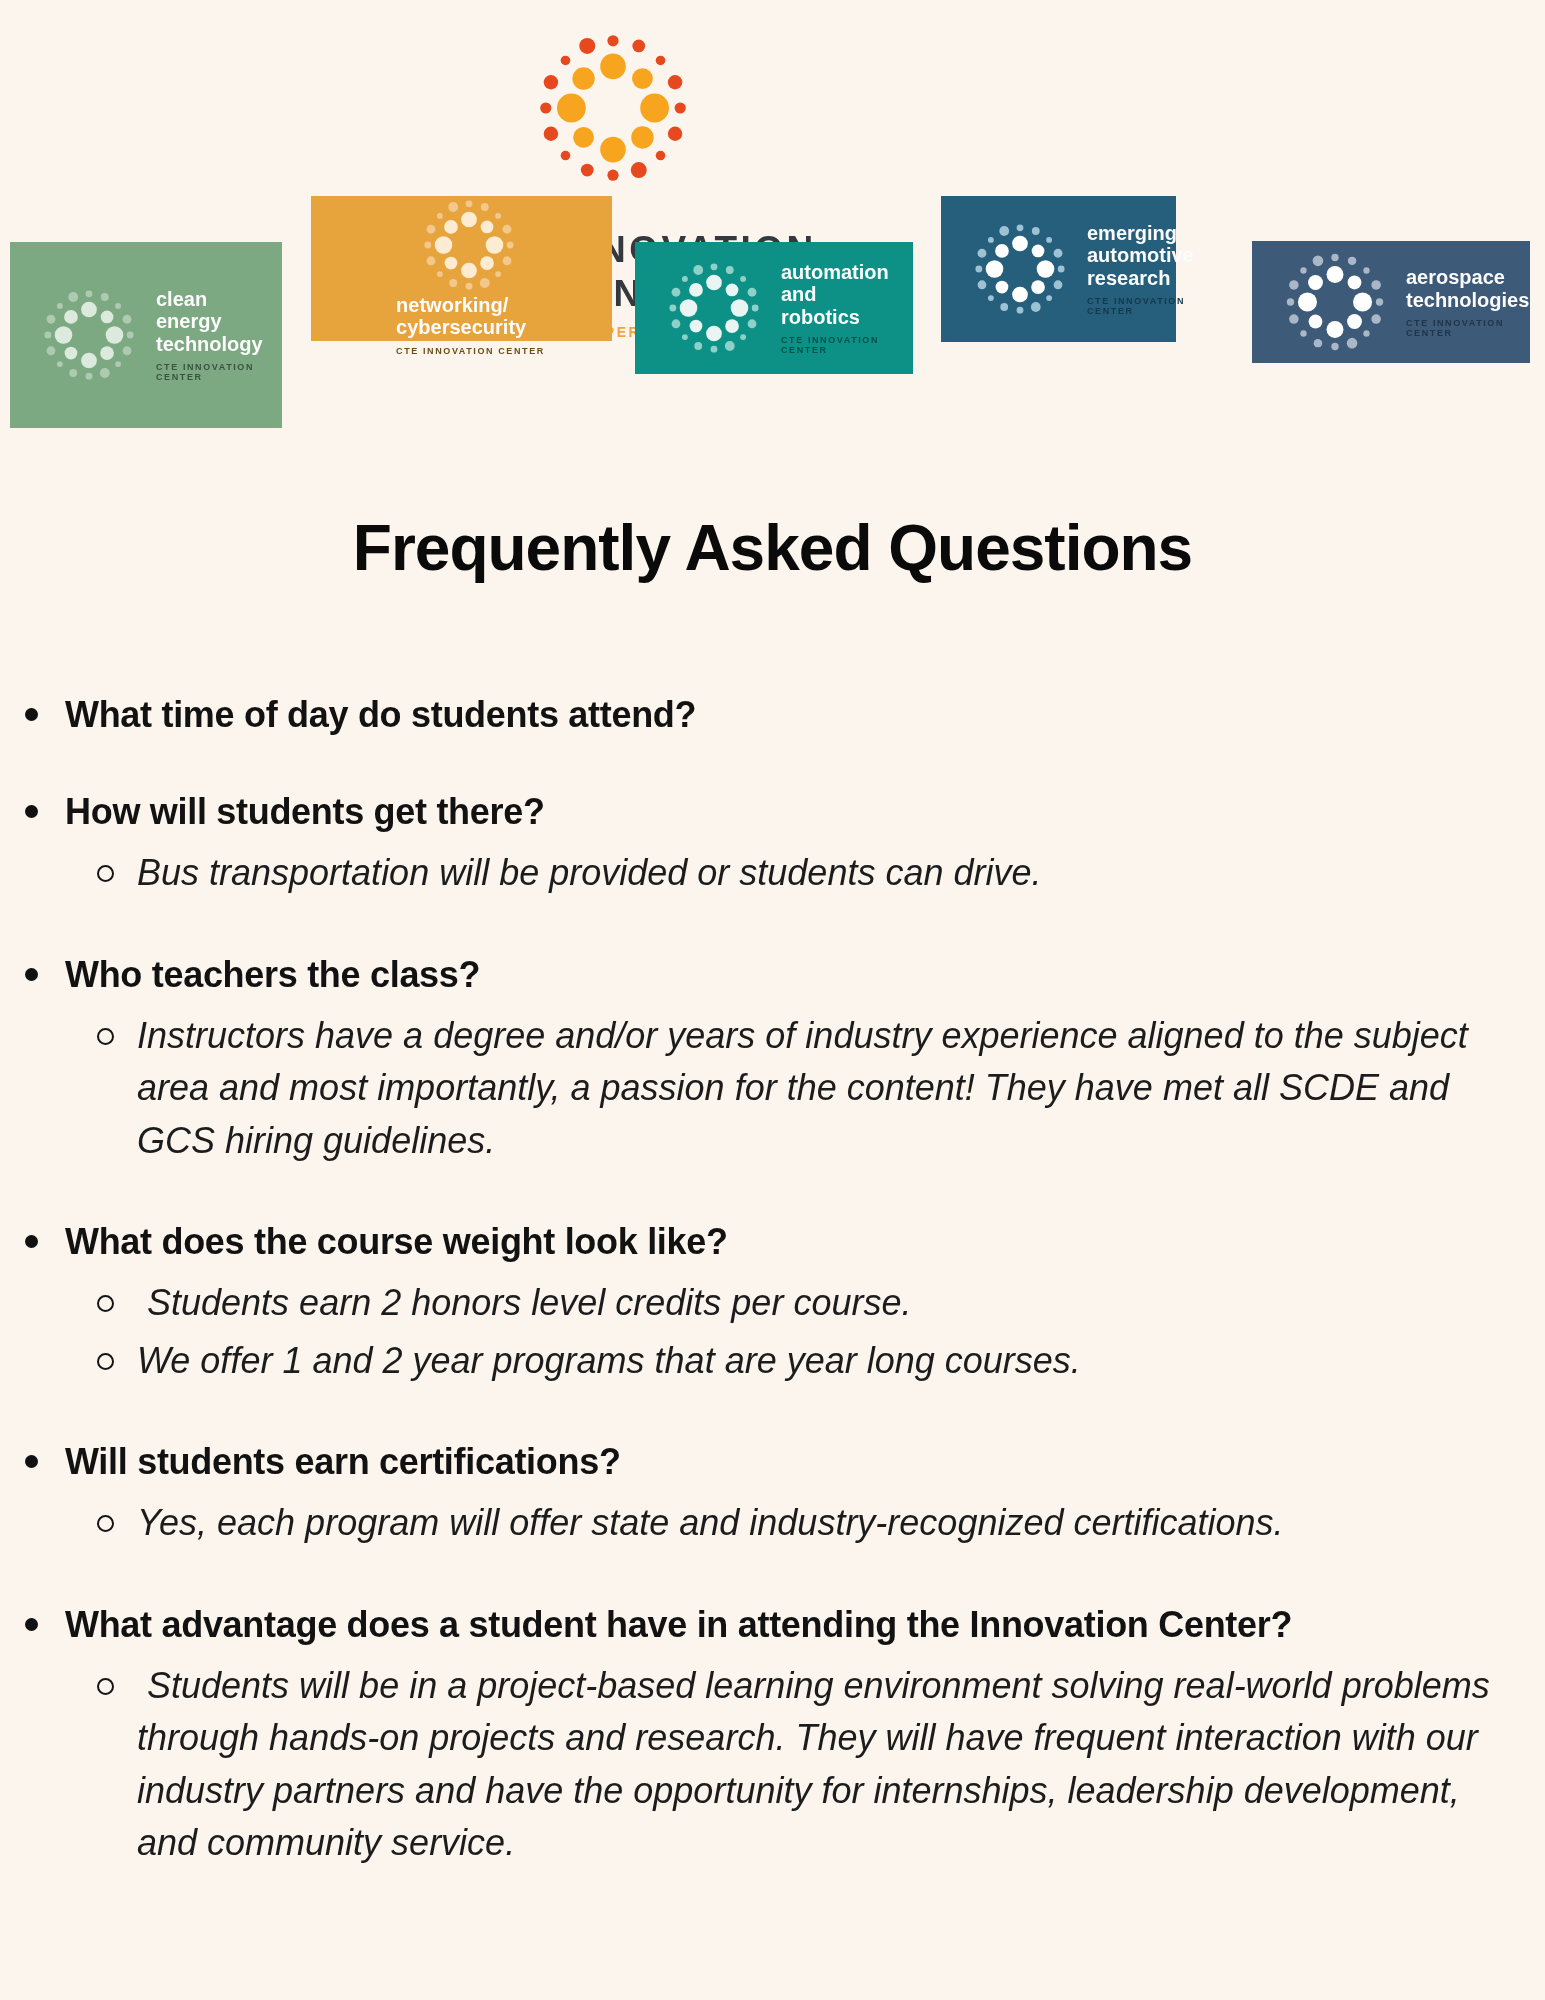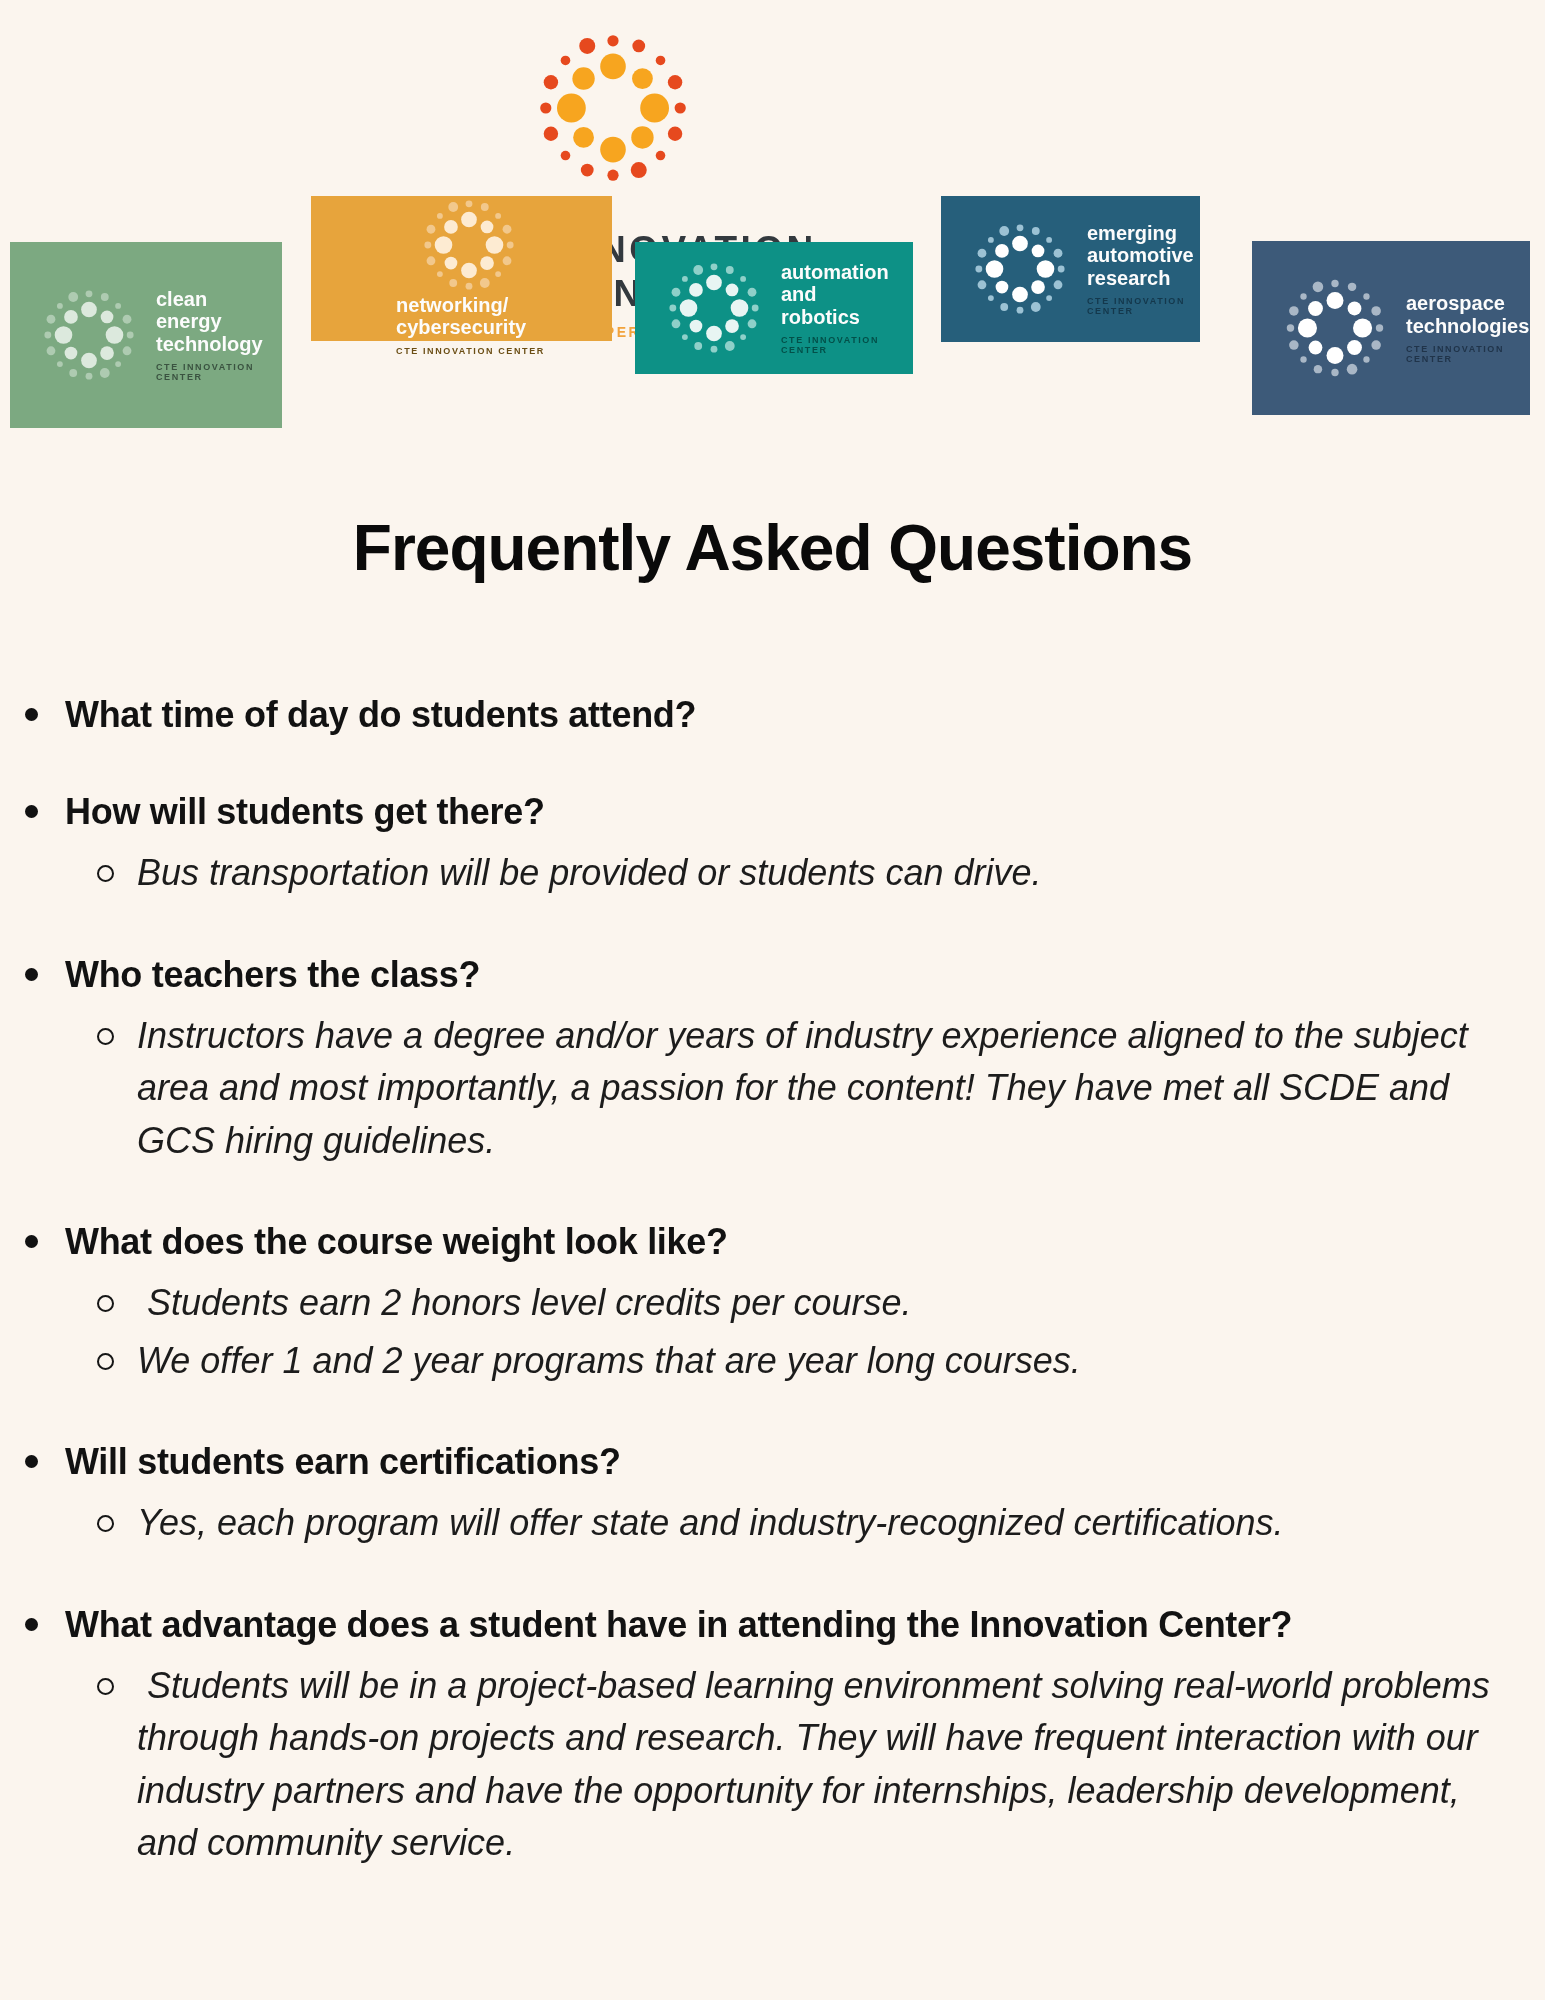--- a/index.html
+++ b/index.html
@@ -25,23 +25,23 @@
   .card-text{margin-left:18px;}
   .card-title{color:#FCFCFC;font-weight:bold;font-size:20px;line-height:1.12;}
   .card-sub{font-size:9px;font-weight:bold;letter-spacing:1.6px;margin-top:7px;}
 
   .card-clean{left:10px;top:242px;width:272px;height:186px;background:#7CA981;--dot-inner:#DCE9DD;--dot-outer:#AECBB1;}
   .card-clean .card-sub{color:#3A5340;}
   .card-net{left:311px;top:196px;width:301px;height:145px;background:#E7A43C;flex-direction:column;--dot-inner:#FDEBD2;--dot-outer:#F2C88C;}
   .card-net .card-sub{color:#6B4E15;}
   .card-auto{left:635px;top:242px;width:278px;height:132px;background:#0D9186;--dot-inner:#E8F5F3;--dot-outer:#8FD0C9;}
   .card-auto .card-sub{color:#035049;}
-  .card-ear{left:941px;top:196px;width:259px;height:146px;background:#265F7B;--dot-inner:#FFFFFF;--dot-outer:#9CC2D4;}
+  .card-ear{left:941px;top:196px;width:235px;height:146px;background:#265F7B;--dot-inner:#FFFFFF;--dot-outer:#9CC2D4;}
   .card-ear .card-sub{color:#14384C;}
-  .card-aero{left:1252px;top:241px;width:278px;height:174px;background:#3D5A79;--dot-inner:#FFFFFF;--dot-outer:#A9B7C6;}
+  .card-aero{left:1252px;top:241px;width:278px;height:122px;background:#3D5A79;--dot-inner:#FFFFFF;--dot-outer:#A9B7C6;}
   .card-aero .card-sub{color:#20344A;}
 
   
   .faq-heading{position:absolute;top:468px;left:0;width:100%;text-align:center;font-size:64px;font-weight:bold;color:#0A0A0A;letter-spacing:-1px;}
   .faq{position:absolute;left:25px;top:652px;width:1495px;}
   .qa{margin-bottom:52px;}
   .q-row{display:flex;margin-top:40px;}
   .q-bullet{flex:0 0 40px;}
   .q-bullet span{display:block;width:13px;height:13px;border-radius:50%;background:#111;margin-top:16px;}
   .question{margin:0;font-size:36px;font-weight:bold;color:#121212;line-height:1.25;letter-spacing:-0.3px;max-width:1420px;}

